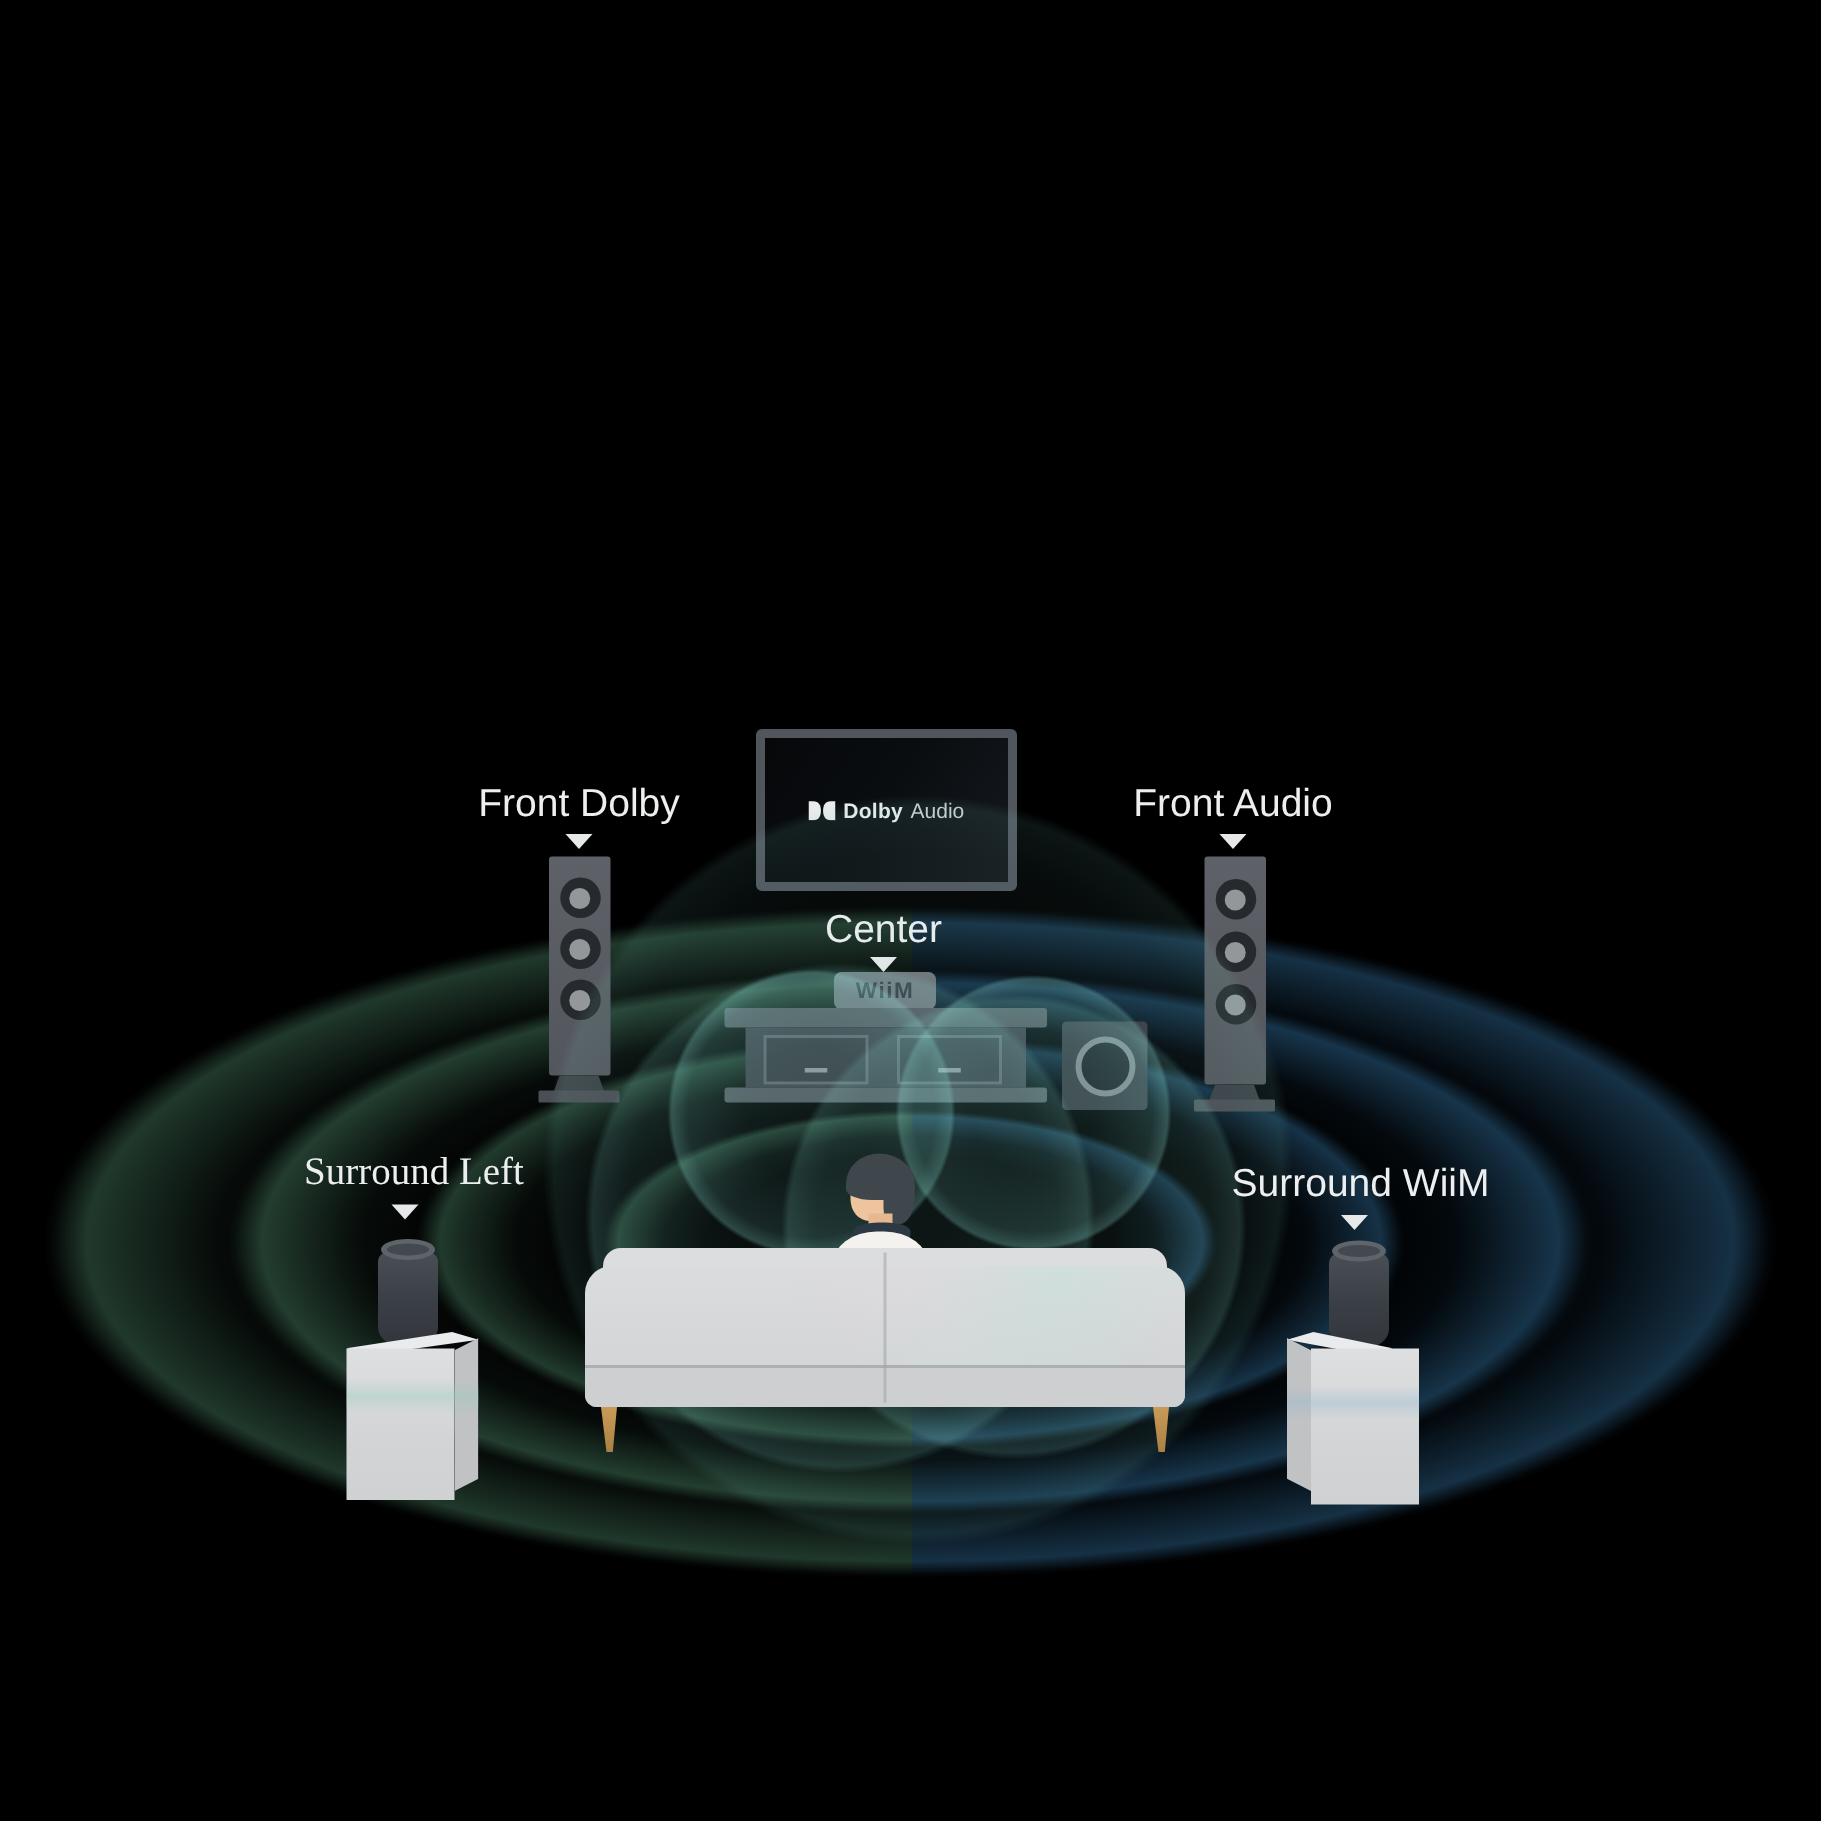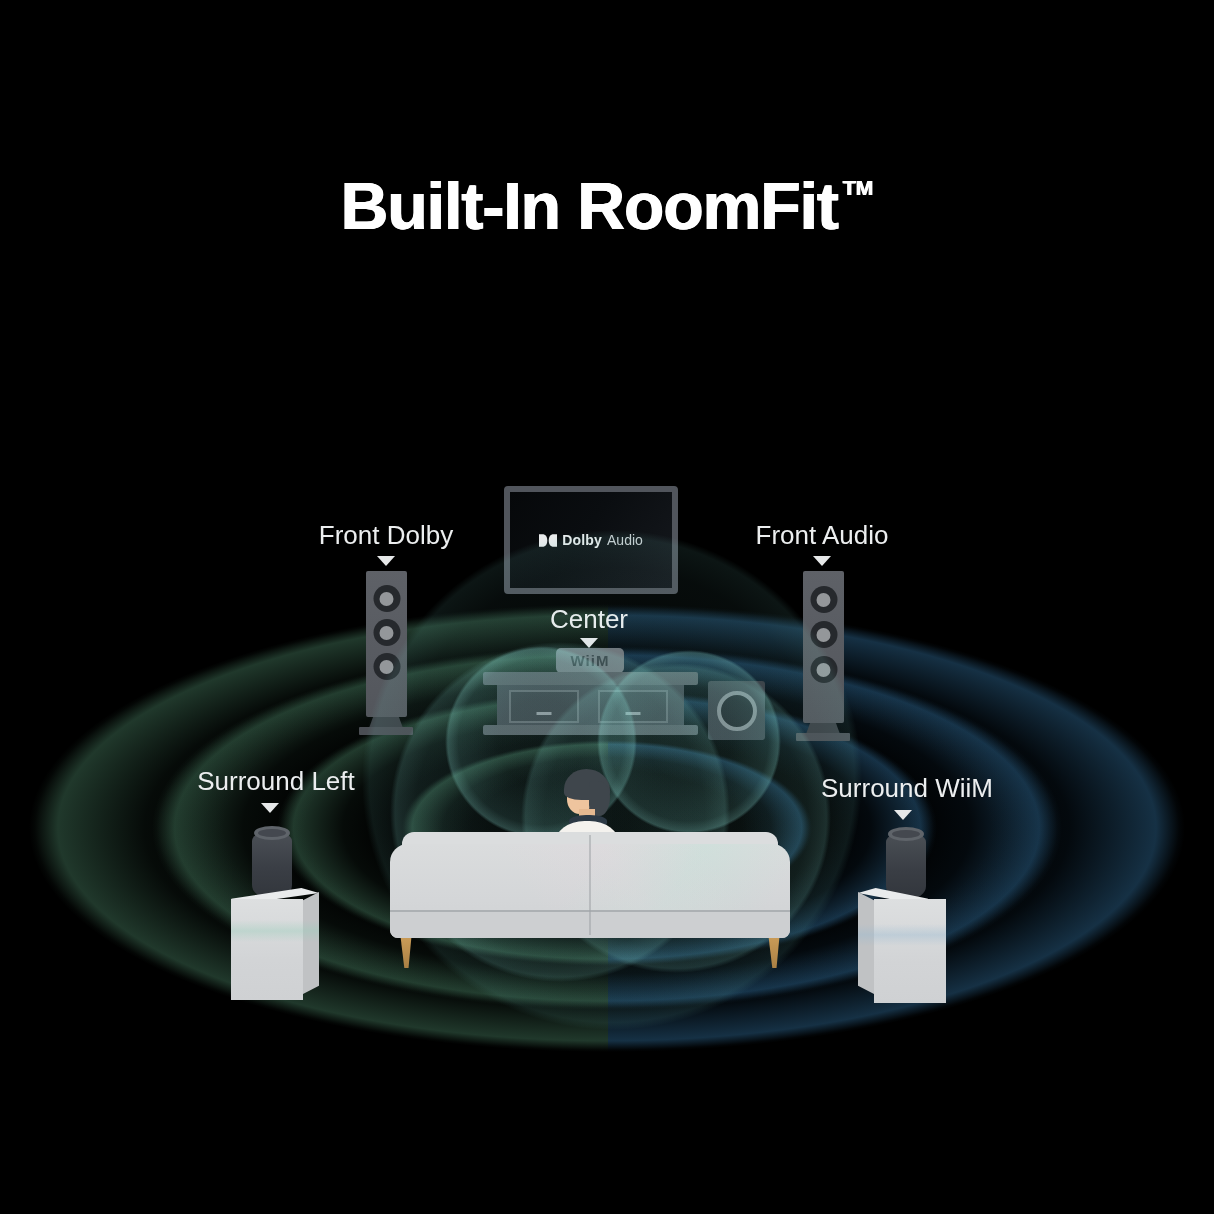--- a/index.html
+++ b/index.html
@@ -134,21 +134,20 @@
               border-radius:45% 45% 38% 38%; }
   .p-shirt { position:absolute; left:4px; top:52px; width:64px; height:22px; background:#f4f2ee;
              border-radius:46% 46% 0 0 / 100% 100% 0 0; }
 </style>
 </head>
 <body>
 
 <div class="stage">
 
   <div class="title">
-    <div><span>Built-In RoomFit</span><span class="tm">TM</span></div>
   </div>
 
   <div class="waves-clip waves-left">
     <div class="ring g" style="left:402px; top:180px; width:410px; height:176px;"></div>
     <div class="ring g" style="left:277px; top:130px; width:660px; height:276px;"></div>
     <div class="ring g" style="left:152px; top:86px;  width:910px; height:364px;"></div>
     <div class="ring g" style="left:29px;  top:44px;  width:1156px;height:448px;"></div>
   </div>
 
   <div class="waves-clip waves-right">
@@ -209,21 +208,21 @@
   <div class="sub">
     <div class="cone"></div>
   </div>
 
   <div class="tealc tc-edge" style="left:445px; top:646px; width:192px; height:192px;"></div>
   <div class="tealc tc-edge" style="left:597px; top:650px; width:184px; height:184px;"></div>
   <div class="tealc tc-soft" style="left:390px; top:642px; width:340px; height:340px;"></div>
   <div class="tealc tc-soft" style="left:521px; top:663px; width:310px; height:310px;"></div>
   <div class="tealc tc-glow" style="left:362px; top:530px; width:500px; height:500px;"></div>
 
-  <div class="lbl" style="left:276px; top:766px;">Surround Left</div>
+  <div class="lbl" style="left:276px; top:766px;font-family:Liberation Serif, serif;">Surround Left</div>
   <div class="arrow" style="left:261px; top:803px;"></div>
   <div class="cyl" style="left:252px; top:832px;"></div>
   <div class="cyl-top" style="left:254px; top:826px;"></div>
   <div class="ped-top" style="left:231px; top:888px; width:88px; height:15px; clip-path:polygon(0 72%,80% 0,100% 34%,20% 100%);"></div>
   <div class="ped-side" style="left:303px; top:892px; width:16px; height:102px; clip-path:polygon(0 8%,100% 0,100% 92%,0 100%);"></div>
   <div class="ped-front" style="left:231px; top:899px; width:72px; height:101px;"></div>
   <div class="ped-band band-g" style="left:231px; top:920px; width:88px;"></div>
 
   <div class="lbl" style="left:907px; top:773px;">Surround WiiM</div>
   <div class="arrow" style="left:894px; top:810px;"></div>

